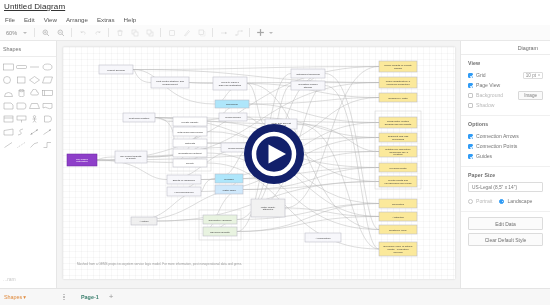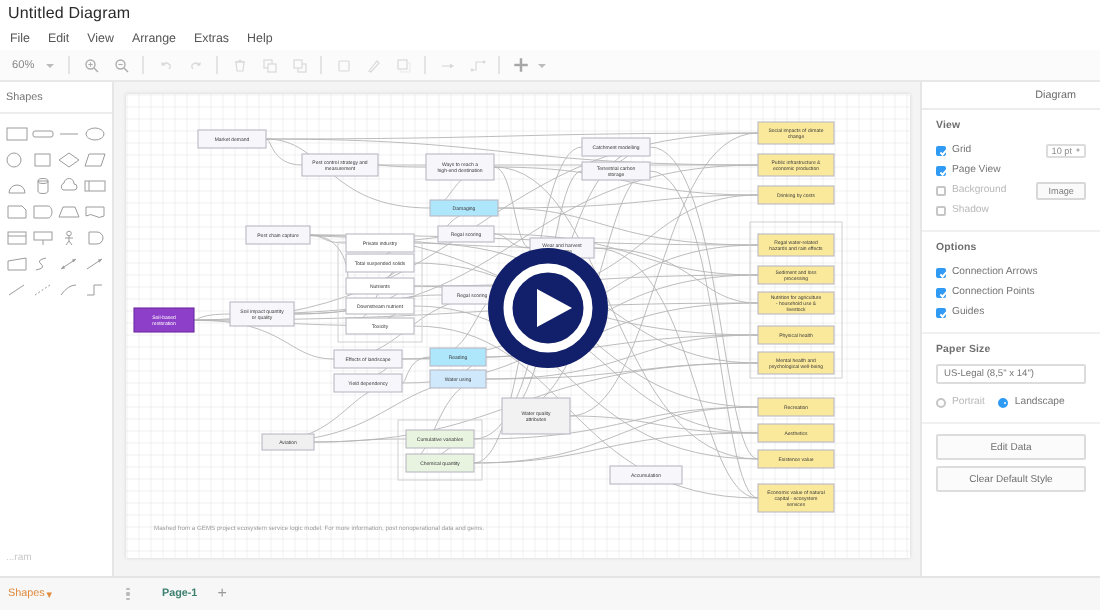--- a/index.html
+++ b/index.html
@@ -8,21 +8,21 @@
     font-family: "Liberation Sans", sans-serif;
     font-size: 6px;
     background: #ffffff;
     color: #333;
     position: relative;
   }
 
   
   #titlebar {
     position: absolute; left: 0; top: 0; width: 550px; height: 14px;
-    background: #ffffff; padding-left: 4px;
+    background: #ffffff; padding-left: 4px; text-decoration: underline;
   }
   #doc-title {
     font-size: 8px; color: #2a2a2a; line-height: 14px;
     letter-spacing: .1px;
   }
 
   
   #menubar {
     position: absolute; left: 0; top: 14px; width: 550px; height: 11px;
     background: #ffffff; display: flex; align-items: center;

